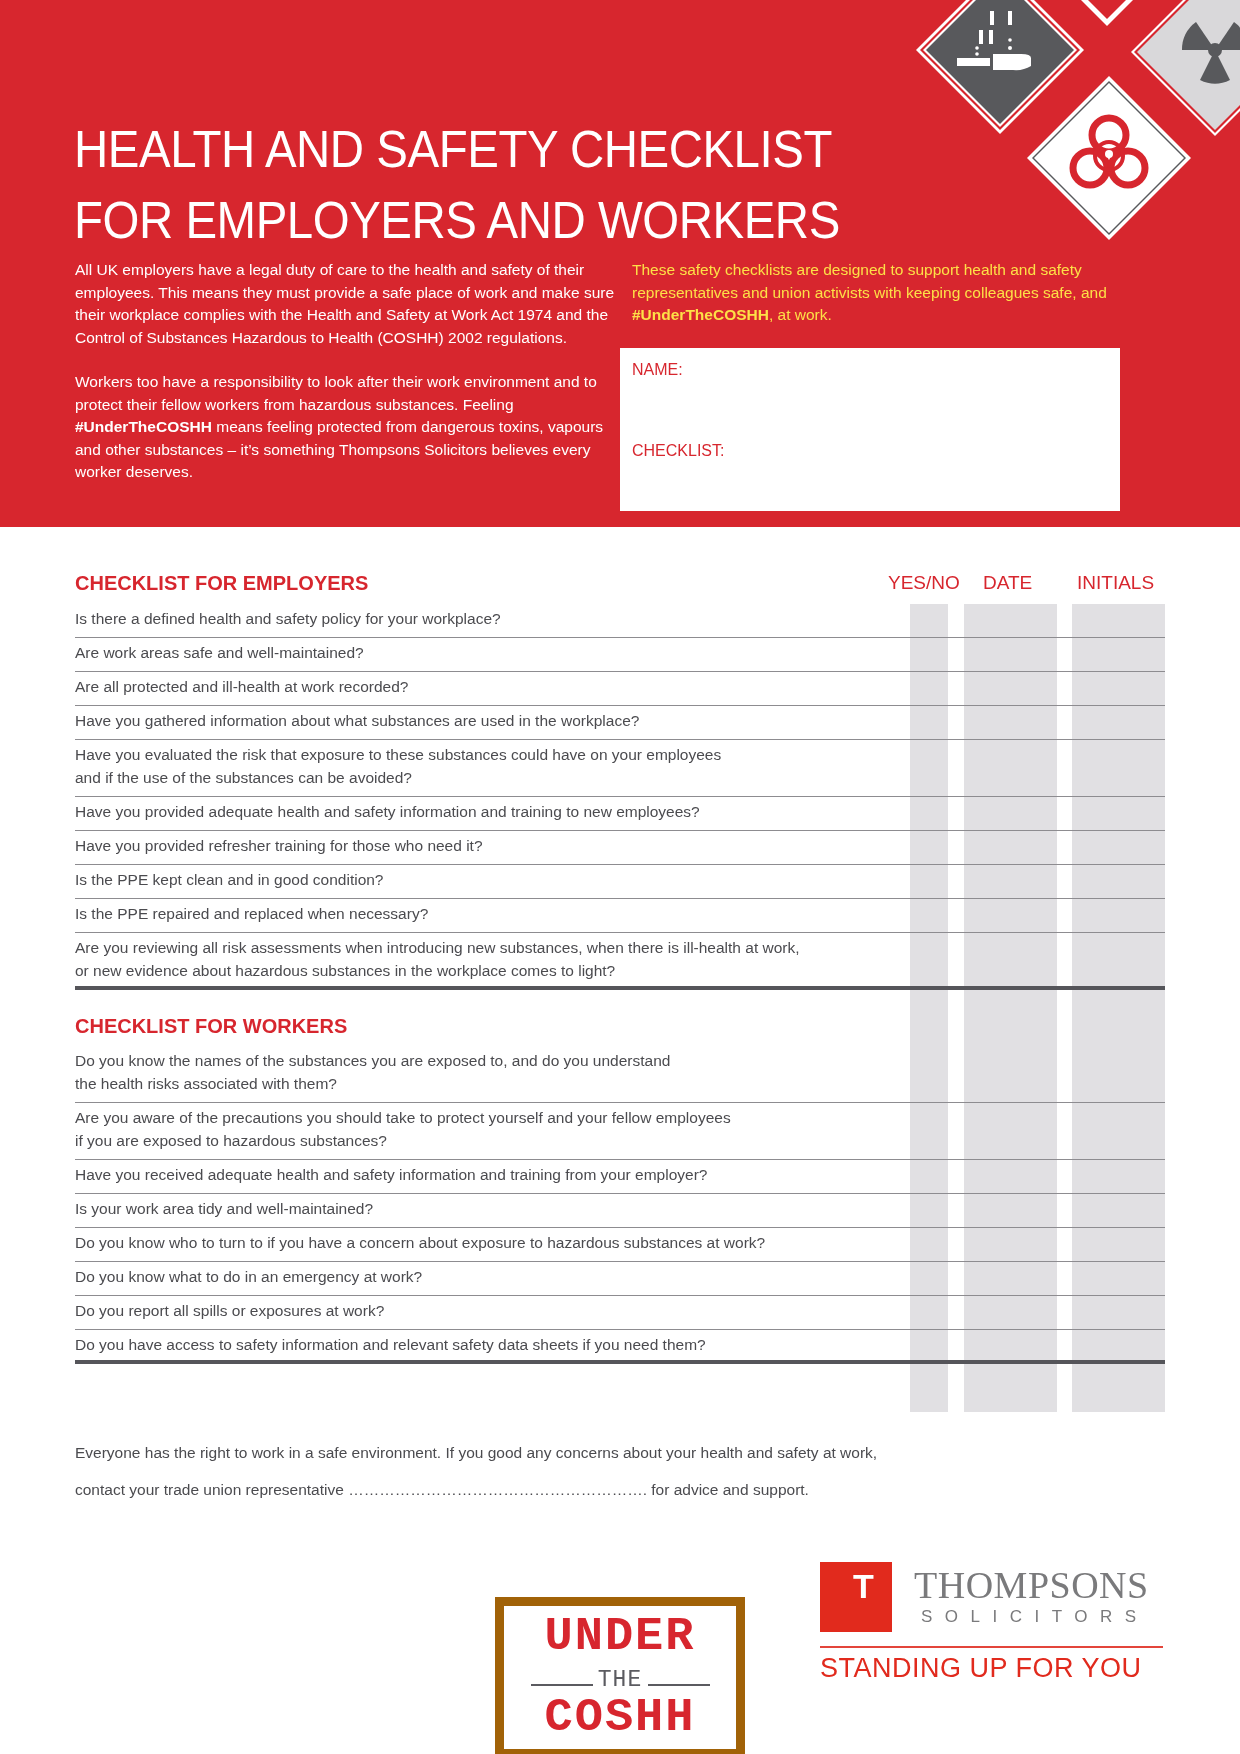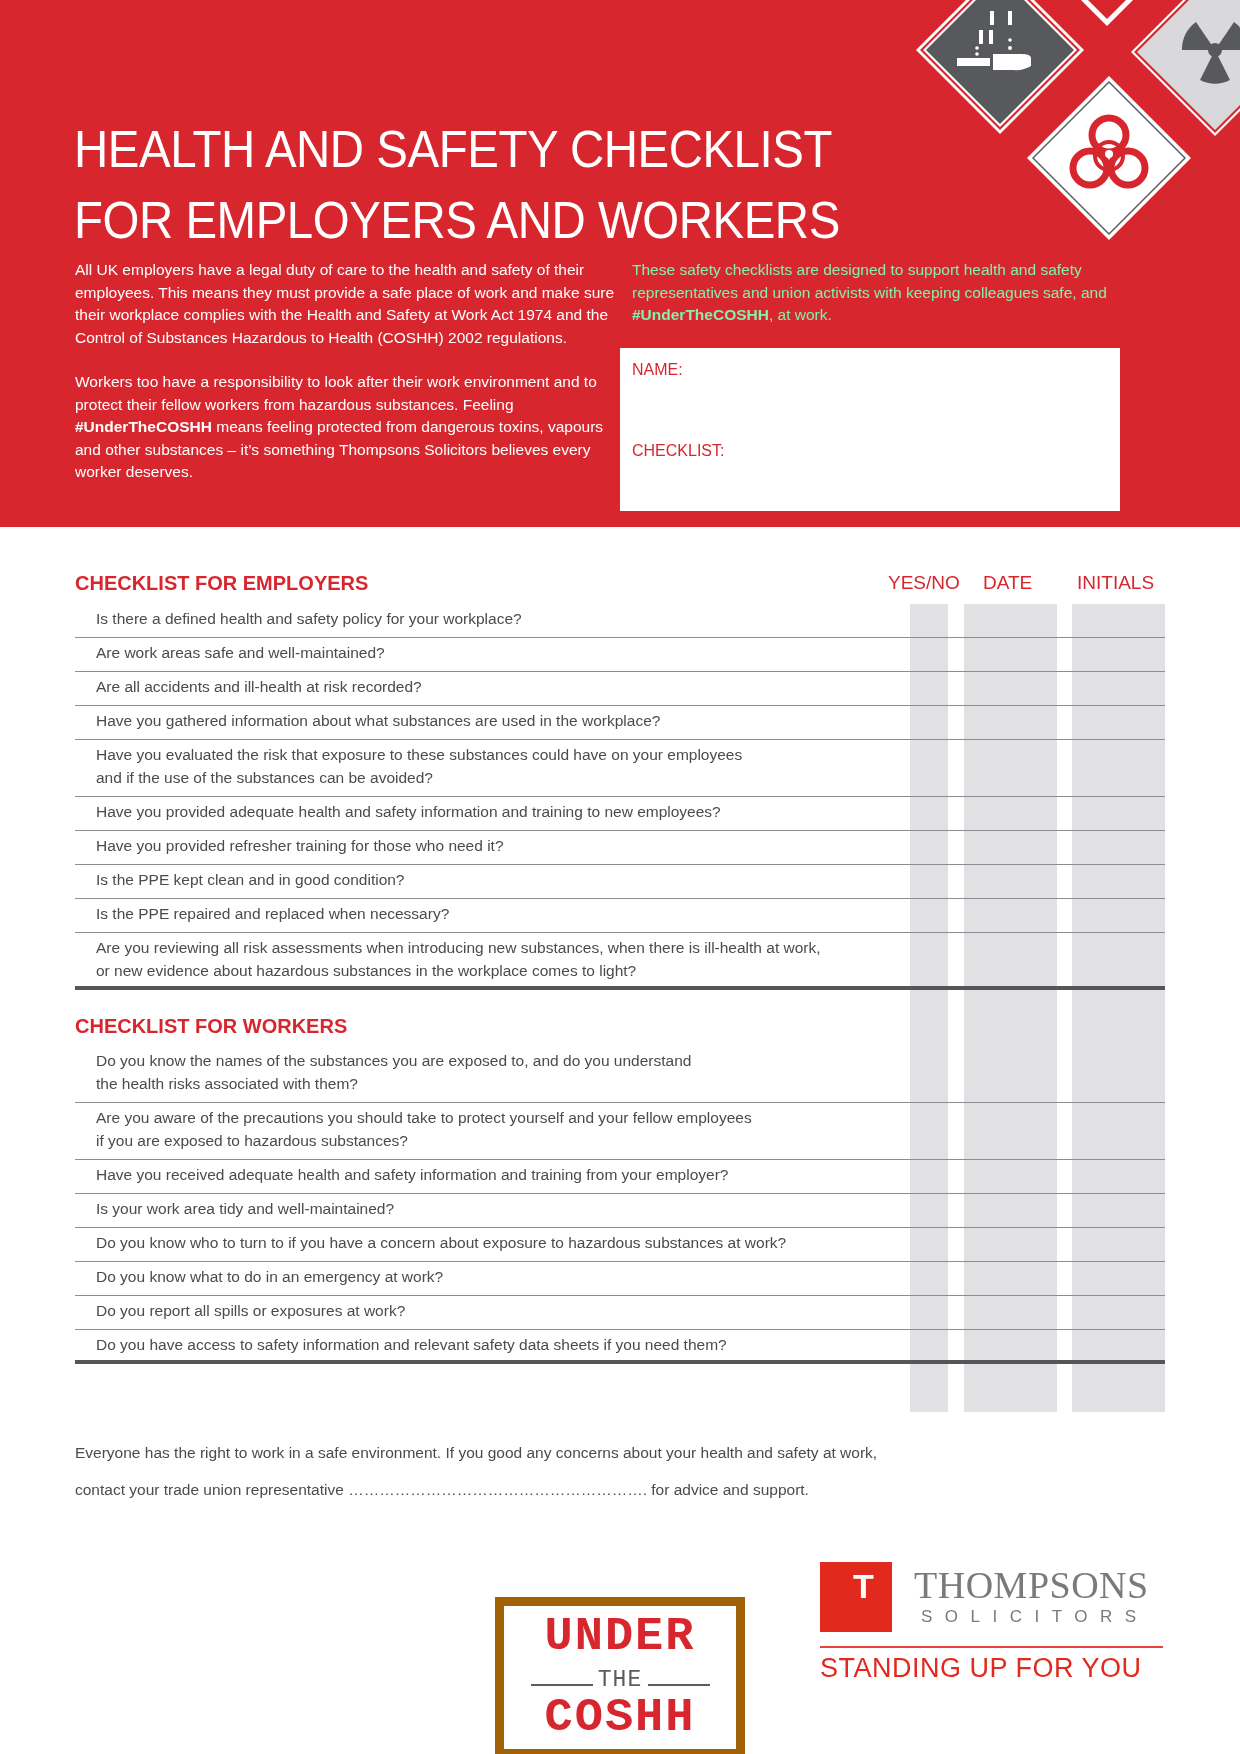--- a/index.html
+++ b/index.html
@@ -6,21 +6,21 @@
   html, body { width: 1240px; height: 1754px; background: #ffffff; overflow: hidden; }
   body { position: relative; font-family: "Liberation Sans", "DejaVu Sans", sans-serif; color: #4b4b4f; }
 
   .hero { position: absolute; left: 0; top: 0; width: 1240px; height: 527px; background: #d7262e; overflow: hidden; }
   .hazards { position: absolute; left: 0; top: 0; width: 1240px; height: 527px; }
 
   .title { position: absolute; left: 74px; top: 114px; color: #ffffff; font-size: 51px; line-height: 71px; font-weight: normal; letter-spacing: -0.5px; transform: scaleX(0.93); transform-origin: left top; white-space: nowrap; }
 
   .intro-left { position: absolute; left: 75px; top: 259px; width: 540px; color: #ffffff; font-size: 15.5px; line-height: 22.5px; }
   .intro-left p { margin-bottom: 22px; }
-  .intro-right { position: absolute; left: 632px; top: 259px; width: 520px; color: #86efac; font-size: 15.5px; line-height: 22.5px; }
+  .intro-right { position: absolute; left: 632px; top: 259px; width: 520px; color: #fde047; font-size: 15.5px; line-height: 22.5px; }
   .hashtag { font-weight: bold; }
 
   .signbox { position: absolute; left: 620px; top: 348px; width: 500px; height: 163px; background: #ffffff; }
   .sign-label { position: absolute; left: 12px; color: #d7262e; font-size: 16px; }
   .sign-name { top: 13px; }
   .sign-sig { top: 94px; }
 
   .col { position: absolute; top: 604px; height: 808px; background: #e1e0e3; }
   .col-yesno { left: 910px; width: 38px; }
   .col-date { left: 964px; width: 93px; }
@@ -35,21 +35,21 @@
   .sh-employers { top: 572px; }
   .sh-workers { top: 1015px; }
 
   .rows { position: absolute; left: 75px; width: 1090px; }
   .rows-employers { top: 604px; }
   .rows-workers { top: 1046px; }
   .row { position: relative; border-bottom: 1.5px solid #8d8c90; font-size: 15.5px; line-height: 22.5px; padding-top: 4px; color: #4b4b4f; }
   .row.single { height: 34px; }
   .row.double { height: 57px; }
   .row.last { border-bottom: 4px solid #55555a; }
-  .row-text { display: block; width: 820px; margin-left: 21px; }
+  .row-text { display: block; width: 820px; }
 
   .footer-text { position: absolute; left: 75px; width: 1000px; font-size: 15.5px; color: #4b4b4f; white-space: nowrap; }
   .ft-1 { top: 1444px; }
   .ft-2 { top: 1481px; }
 
   .coshh-logo { position: absolute; left: 495px; top: 1597px; width: 250px; height: 161px; border: 9px solid #a16207; background: #ffffff; font-family: Liberation Mono, monospace; }
   .coshh-under, .coshh-coshh { position: absolute; left: 0; width: 232px; text-align: center; color: #d7262e; font-weight: bold; font-size: 47px; letter-spacing: 2px; }
   .coshh-under { top: 4px; }
   .coshh-coshh { top: 85px; }
   .coshh-the { position: absolute; top: 61px; left: 0; width: 232px; text-align: center; color: #5b5b60; font-size: 23px; letter-spacing: 1px; }
@@ -144,21 +144,21 @@
 
 <h2 class="section-heading sh-employers">CHECKLIST FOR EMPLOYERS</h2>
 <div class="rows rows-employers" id="employer-rows">
     <div class="row single">
       <span class="row-text" style="white-space: pre-line;">Is there a defined health and safety policy for your workplace?</span>
     </div>
     <div class="row single">
       <span class="row-text" style="white-space: pre-line;">Are work areas safe and well-maintained?</span>
     </div>
     <div class="row single">
-      <span class="row-text" style="white-space: pre-line;">Are all accidents and ill-health at risk recorded?</span>
+      <span class="row-text" style="white-space: pre-line;">Are all protected and ill-health at work recorded?</span>
     </div>
     <div class="row single">
       <span class="row-text" style="white-space: pre-line;">Have you gathered information about what substances are used in the workplace?</span>
     </div>
     <div class="row double">
       <span class="row-text" style="white-space: pre-line;">Have you evaluated the risk that exposure to these substances could have on your employees
 and if the use of the substances can be avoided?</span>
     </div>
     <div class="row single">
       <span class="row-text" style="white-space: pre-line;">Have you provided adequate health and safety information and training to new employees?</span>

